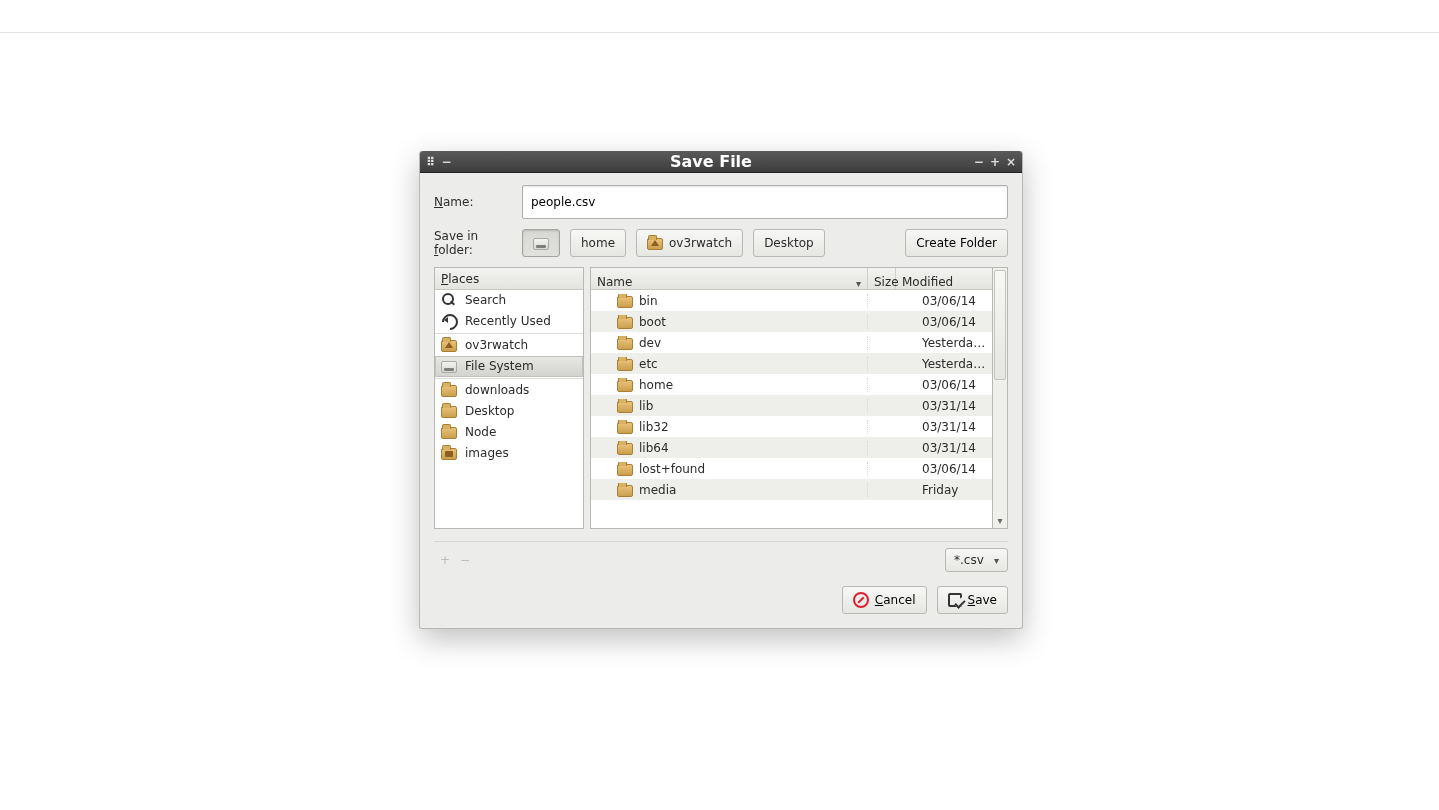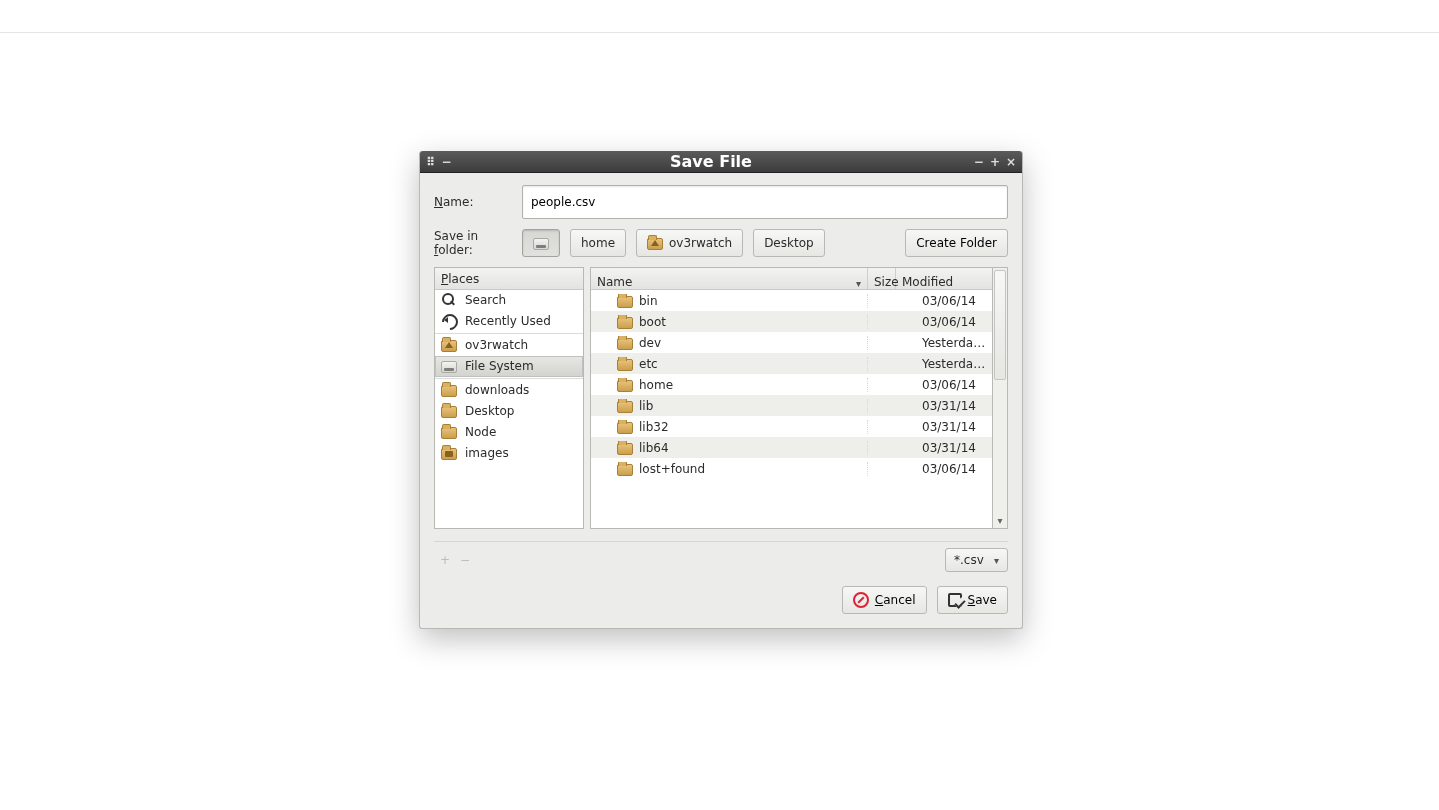--- a/index.html
+++ b/index.html
@@ -275,20 +275,28 @@
                   <div class="fcell">03/31/14</div>
                 </div>
                 <div class="frow">
                   <div class="fcell name">
                     <span class="ic ic-folder"></span>
                     <span>lost+found</span>
                   </div>
                   <div class="fcell"></div>
                   <div class="fcell">03/06/14</div>
                 </div>
+                <div class="frow">
+                  <div class="fcell name">
+                    <span class="ic ic-folder"></span>
+                    <span>media</span>
+                  </div>
+                  <div class="fcell"></div>
+                  <div class="fcell">Friday</div>
+                </div>
               </div>
           </div>
           <div class="vscroll">
             <div class="thumb"></div>
             <div class="down">▾</div>
           </div>
         </div>
       </div>
 
       <div class="belowsplit">

